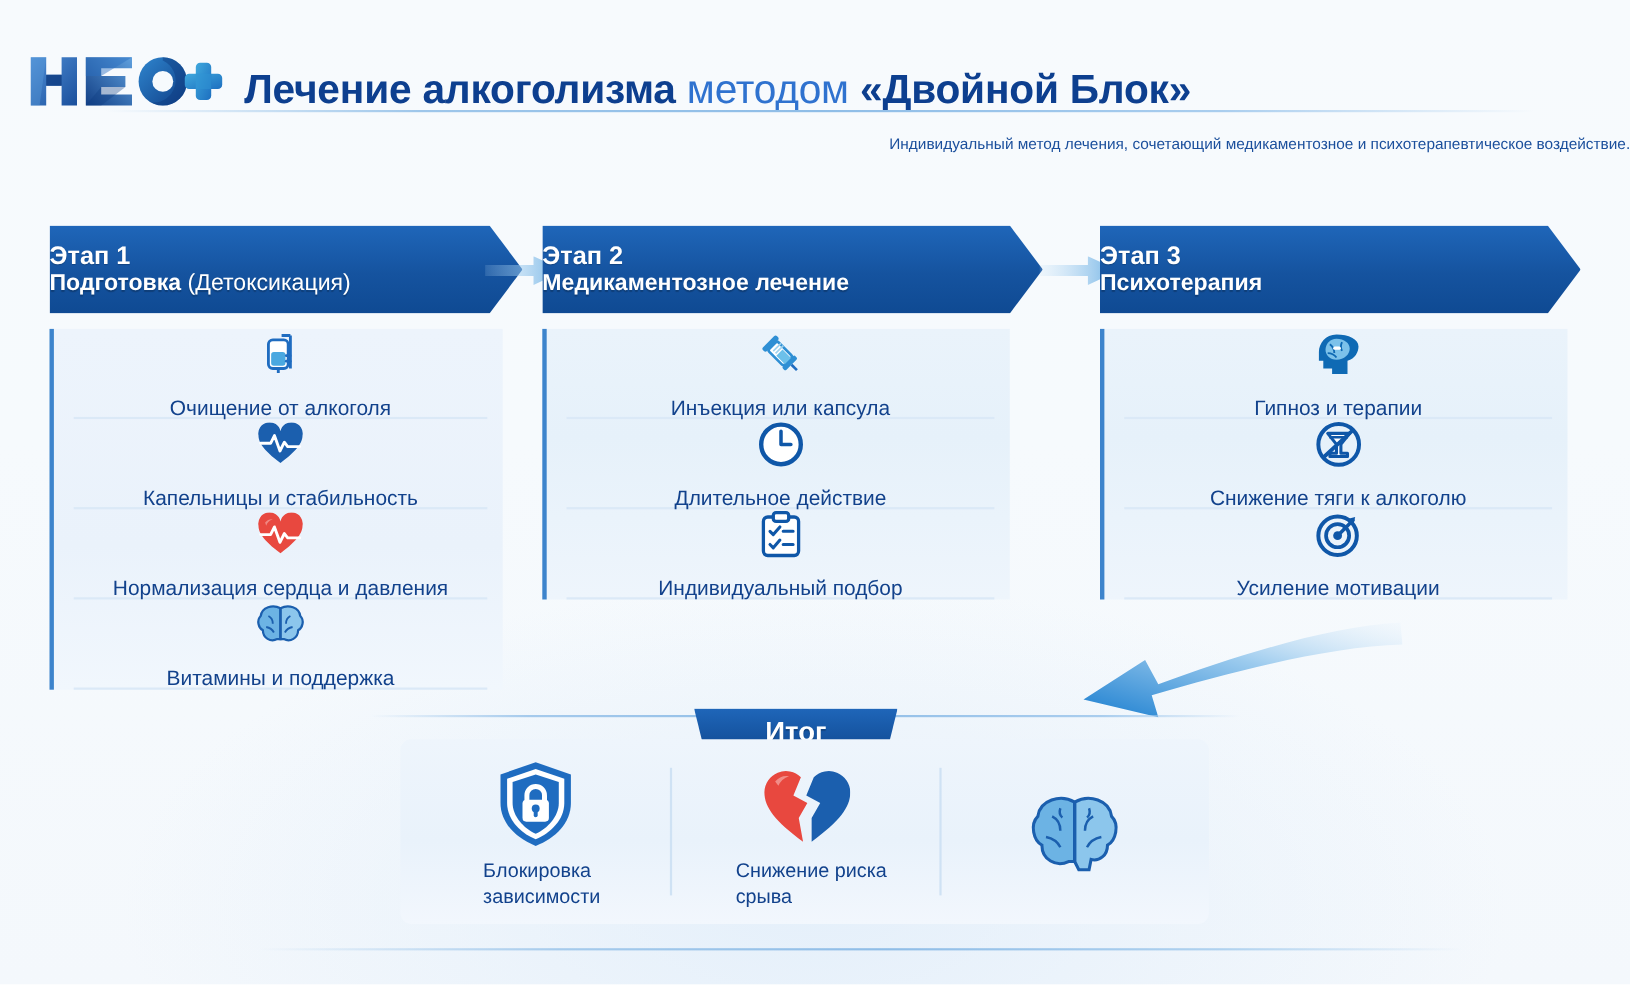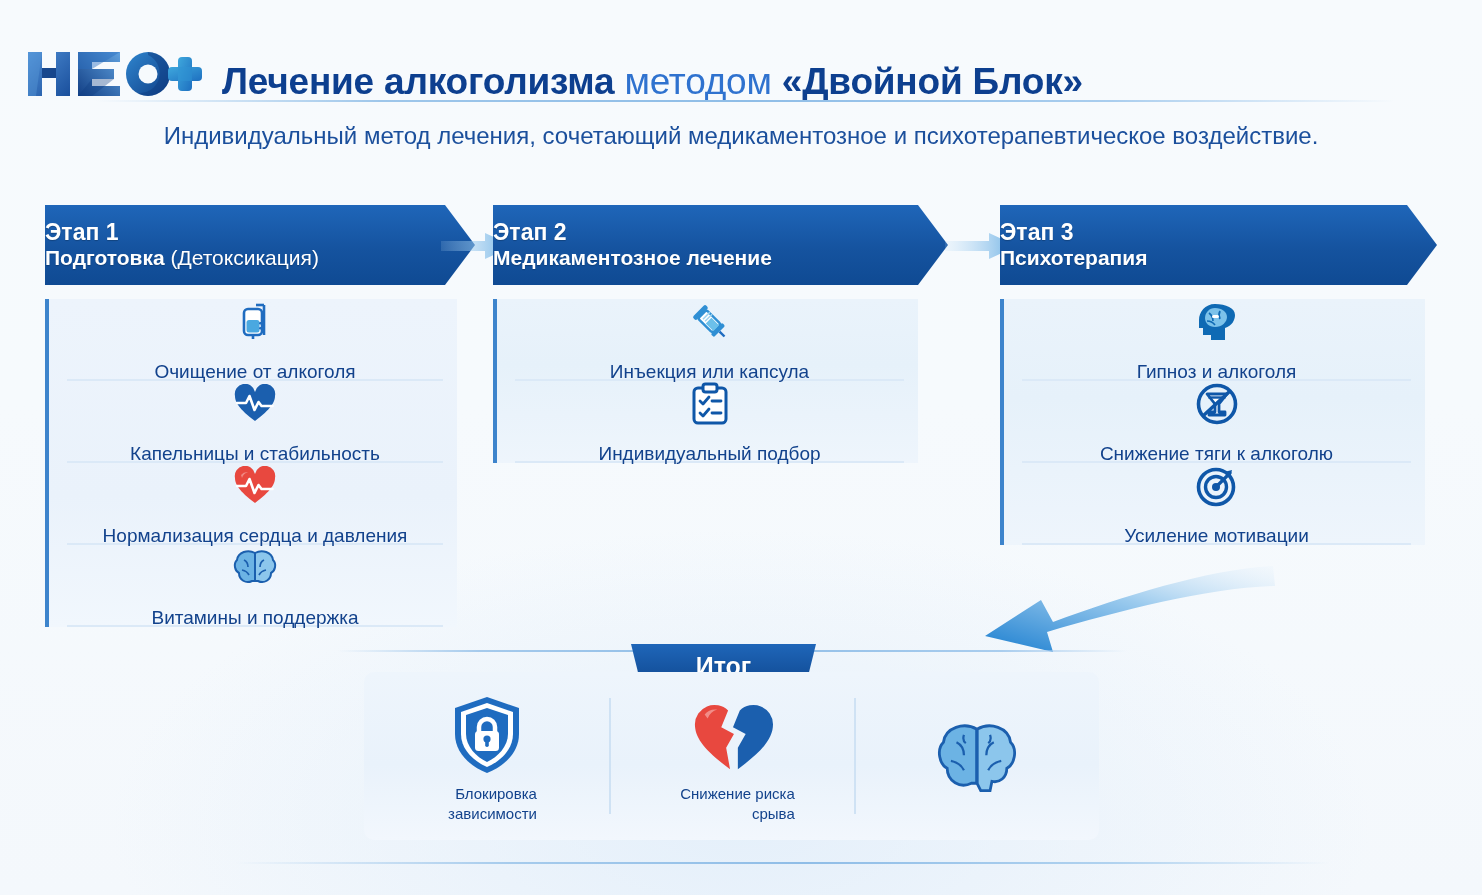--- a/index.html
+++ b/index.html
@@ -56,22 +56,22 @@
     position: absolute;
     left: 235px; top: 862px;
     width: 1095px; height: 2px;
     background: linear-gradient(90deg, rgba(176,208,238,0) 0%, #a6cbec 25%, #8fbde7 52%, #b0d2ef 80%, rgba(176,208,238,0) 100%);
   }
 
   .subtitle {
     position: absolute;
     left: 0; top: 122px;
     width: 1482px;
-    text-align: center;
-    font-size: 24px;
+    text-align: right;
+    font-size: 14px;
     color: #1b4f9c;
     font-weight: 400;
   }
 
   
   .stages {
     position: absolute;
     left: 45px; top: 205px;
     width: 1392px;
     height: 360px;
@@ -212,22 +212,22 @@
     left: 0; top: 26px;
     width: 2px; height: 116px;
     background: #cfe2f4;
   }
   .result-ic {
     width: 82px; height: 82px;
     display: flex; align-items: center; justify-content: center;
   }
   .result-lbl {
     margin-top: 8px;
-    text-align: right;
-    font-size: 15px;
+    text-align: left;
+    font-size: 18px;
     line-height: 1.32;
     color: #12428c;
     white-space: pre-line;
     margin-left: 12px;
   }
 </style>
 </head>
 <body>
 
 <div id="page">
@@ -374,20 +374,29 @@
                 <rect x="18" y="20" width="8" height="11" fill="#6cc0ea"></rect>
                 <rect x="14" y="31" width="16" height="4.5" rx="1.6" fill="#2f8fd4"></rect>
                 <path d="M22 35.5 v7" stroke="#1f6cc0" stroke-width="2.4"></path>
                 <path d="M19 15 h10 M19 18 h10" stroke="#9fd3ef" stroke-width="1.5"></path>
               </g>
             </svg>
           </span>
           <span class="lbl">Инъекция или капсула</span>
         </div>
 
+        <div class="feature">
+          <span class="ic">
+            <svg width="42" height="42" viewBox="0 0 42 42">
+              <circle cx="21" cy="21" r="18" fill="#ffffff" stroke="#0f57a8" stroke-width="4"></circle>
+              <path d="M21 9 v12 h9" stroke="#0f57a8" stroke-width="3.2" fill="none" stroke-linecap="round" stroke-linejoin="round"></path>
+            </svg>
+          </span>
+          <span class="lbl">Длительное действие</span>
+        </div>
 
         <div class="feature">
           <span class="ic">
             <svg width="42" height="44" viewBox="0 0 42 44">
               <rect x="5" y="6" width="32" height="35" rx="4" fill="#ffffff" stroke="#0f57a8" stroke-width="3"></rect>
               <rect x="14" y="2" width="14" height="8" rx="2.5" fill="#ffffff" stroke="#0f57a8" stroke-width="3"></rect>
               <path d="M11 19 l3 3 l6 -7" stroke="#0f57a8" stroke-width="2.8" fill="none" stroke-linecap="round" stroke-linejoin="round"></path>
               <path d="M11 31 l3 3 l6 -7" stroke="#0f57a8" stroke-width="2.8" fill="none" stroke-linecap="round" stroke-linejoin="round"></path>
               <path d="M23 19 h9 M23 31 h9" stroke="#0f57a8" stroke-width="2.8" stroke-linecap="round"></path>
             </svg>
@@ -421,21 +430,21 @@
 
         <div class="feature">
           <span class="ic">
             <svg width="44" height="42" viewBox="0 0 44 42">
               <path d="M20 3 C10 3 4 11 4 19 L4 27 L8 27 L8 34 L16 34 L16 39 L30 39 L30 27 C37 25 40 19 40 14 C40 7 31 3 20 3 Z" fill="#0f6ab4"></path>
               <path d="M20 7 C14 7 10 12 10 17 C10 22 14 26 20 26 C27 26 32 21 32 16 C32 11 27 7 20 7 Z" fill="#7cc2ea"></path>
               <path d="M14 12 q4 3 4 8 M25 10 q-2 4 0 8 M12 20 q5 0 8 4" stroke="#0f6ab4" stroke-width="1.7" fill="none"></path>
               <rect x="17" y="14" width="7" height="3" rx="1.5" fill="#ffffff"></rect>
             </svg>
           </span>
-          <span class="lbl">Гипноз и алкоголя</span>
+          <span class="lbl">Гипноз и терапии</span>
         </div>
 
         <div class="feature">
           <span class="ic">
             <svg width="44" height="44" viewBox="0 0 44 44">
               <circle cx="22" cy="22" r="18.5" fill="none" stroke="#0f57a8" stroke-width="3.6"></circle>
               <path d="M12 12 h20 l-8 10 v8 h6 v3 h-16 v-3 h6 v-8 z" fill="#ffffff" stroke="#0f57a8" stroke-width="2.8" stroke-linejoin="round"></path>
               <path d="M13.5 15.5 h17" stroke="#0f57a8" stroke-width="2.4"></path>
               <path d="M9 33 L34 10" stroke="#0f57a8" stroke-width="3.4" stroke-linecap="round"></path>
             </svg>

